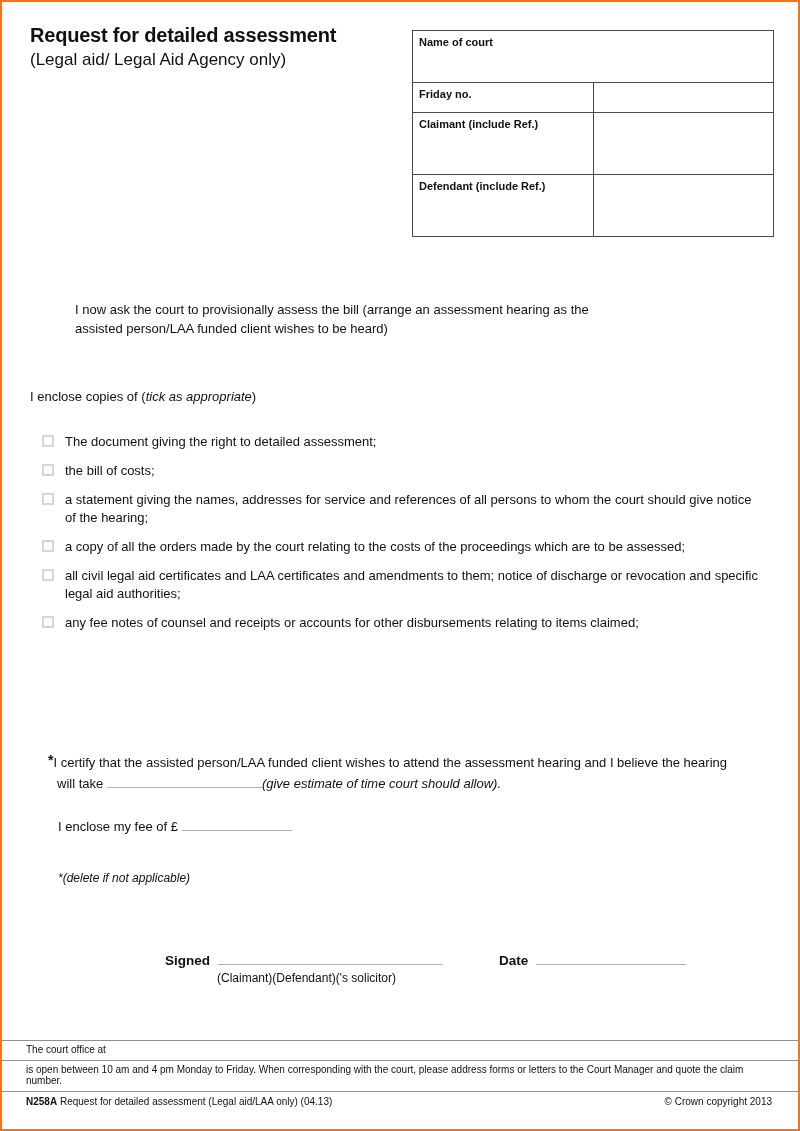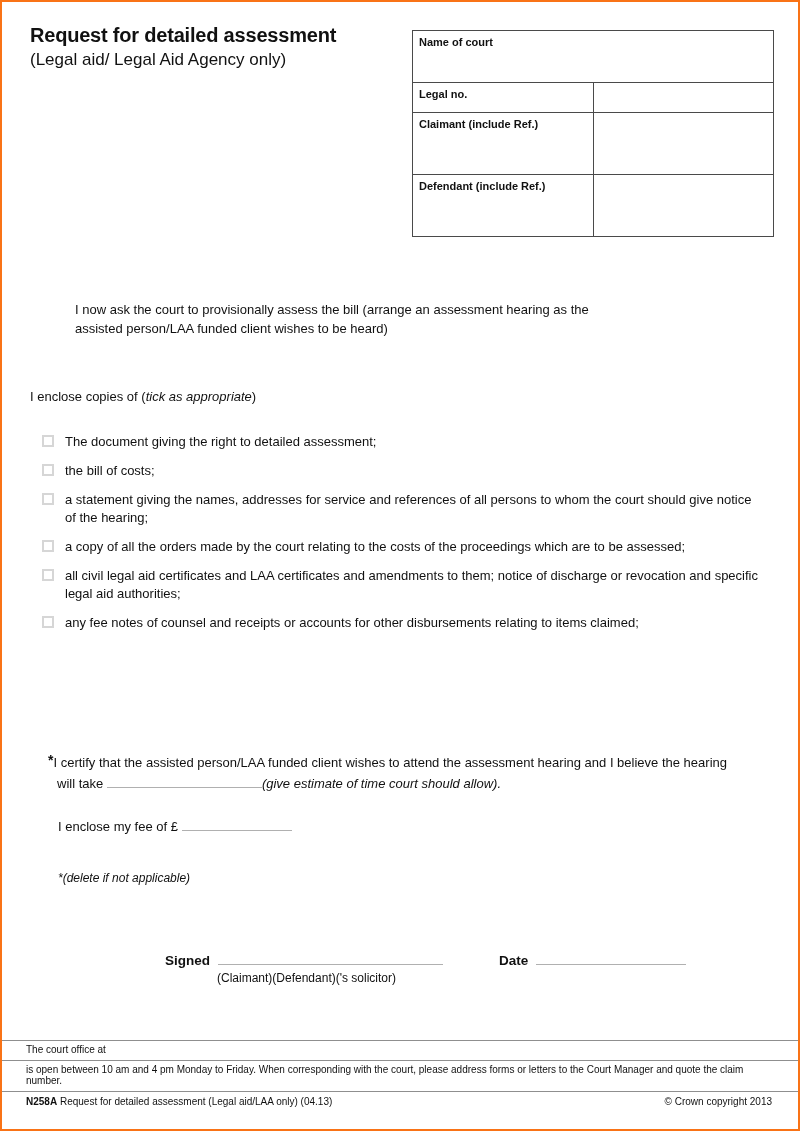--- a/index.html
+++ b/index.html
@@ -85,21 +85,21 @@
 
   <table class="court-table">
     <tbody>
         <tr class="row-court">
       <td colspan="2">
         <span>Name of court</span>
       </td>
     </tr>
     <tr class="row-claim">
       <td class="lbl-col">
-        <span>Legal no.</span>
+        <span>Friday no.</span>
       </td>
       <td class="value-cell">
         <span></span>
       </td>
     </tr>
     <tr class="row-party">
       <td class="lbl-col">
         <span>Claimant (include Ref.)</span>
       </td>
       <td class="value-cell">

